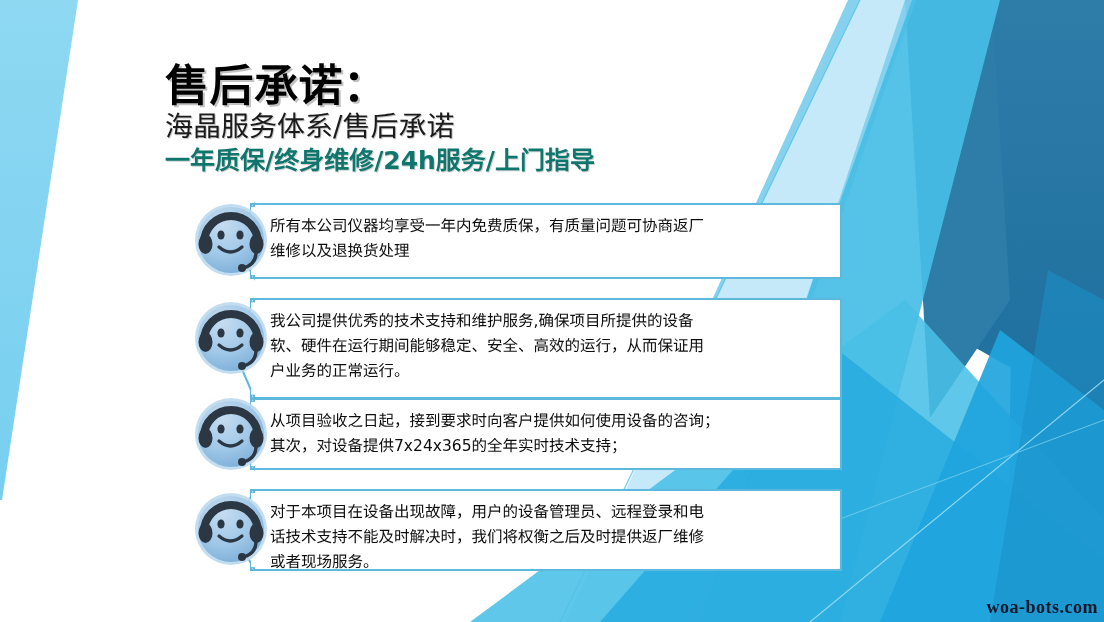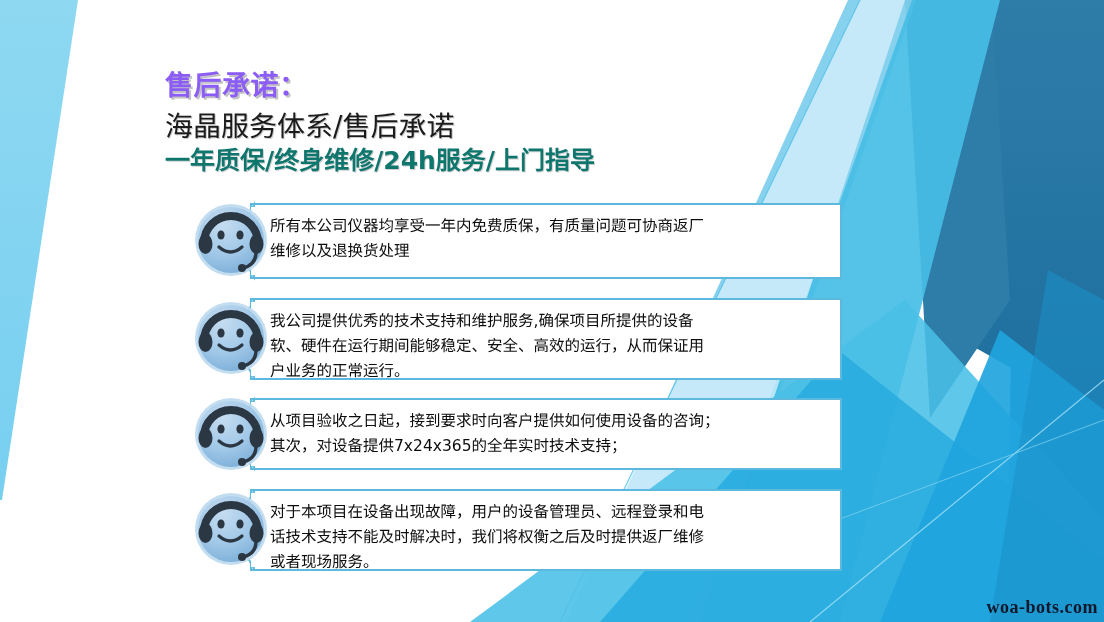--- a/index.html
+++ b/index.html
@@ -32,25 +32,25 @@
   
   .heading-block {
     position: absolute;
     left: 165px;
     top: 64px;
     width: 700px;
   }
 
   .title-main {
     margin: 0;
-    font-size: 28px;
+    font-size: 44px;
     line-height: 44px;
     font-weight: bold;
     letter-spacing: 0.5px;
-    color: #8b5cf6;
+    color: #000000;
     text-shadow: 2px 2px 0 rgba(120,120,120,0.45);
     font-family: "DejaVu Sans", "Liberation Sans", sans-serif;
   }
 
   .title-sub {
     margin: 6px 0 0 0;
     font-size: 28px;
     line-height: 26px;
     font-weight: normal;
     color: #1b1b1b;
@@ -228,21 +228,21 @@
           <circle cx="38" cy="38" r="33" fill="url(#faceG1)"></circle>
           <path d="M11 41 A27 27 0 0 1 65 41" fill="none" stroke="#2c3744" stroke-width="8" stroke-linecap="round"></path>
           <ellipse cx="12.5" cy="42" rx="7" ry="10" fill="#2c3744"></ellipse>
           <ellipse cx="63.5" cy="42" rx="7" ry="10" fill="#2c3744"></ellipse>
           <path d="M63 50 Q63 63 50 66" fill="none" stroke="#2c3744" stroke-width="3.4" stroke-linecap="round"></path>
           <circle cx="49" cy="66" r="4" fill="#2c3744"></circle>
           <ellipse cx="28" cy="33" rx="3.6" ry="4.6" fill="#2c3744"></ellipse>
           <ellipse cx="47" cy="33" rx="3.6" ry="4.6" fill="#2c3744"></ellipse>
           <path d="M26 45 Q37.5 55 49 45" fill="none" stroke="#2c3744" stroke-width="3.2" stroke-linecap="round"></path>
         </svg>
-        <div class="bubble" style="width: 592px; height: 82px;">
+        <div class="bubble" style="width: 592px; height: 101px;">
           <svg class="bubble-tail" viewBox="0 0 21 82" preserveAspectRatio="none">
             <polygon points="21,0 0,41 21,82" fill="#ffffff" stroke="#5cb9dd" stroke-width="2" vector-effect="non-scaling-stroke"></polygon>
             <rect x="18" y="2" width="5" height="78" fill="#ffffff"></rect>
           </svg>
           <p class="bubble-text">我公司提供优秀的技术支持和维护服务,确保项目所提供的设备
 软、硬件在运行期间能够稳定、安全、高效的运行，从而保证用
 户业务的正常运行。</p>
         </div>
       </div>
       <div class="item-row" style="top: 398px; width: 652px; height: 72px;">

